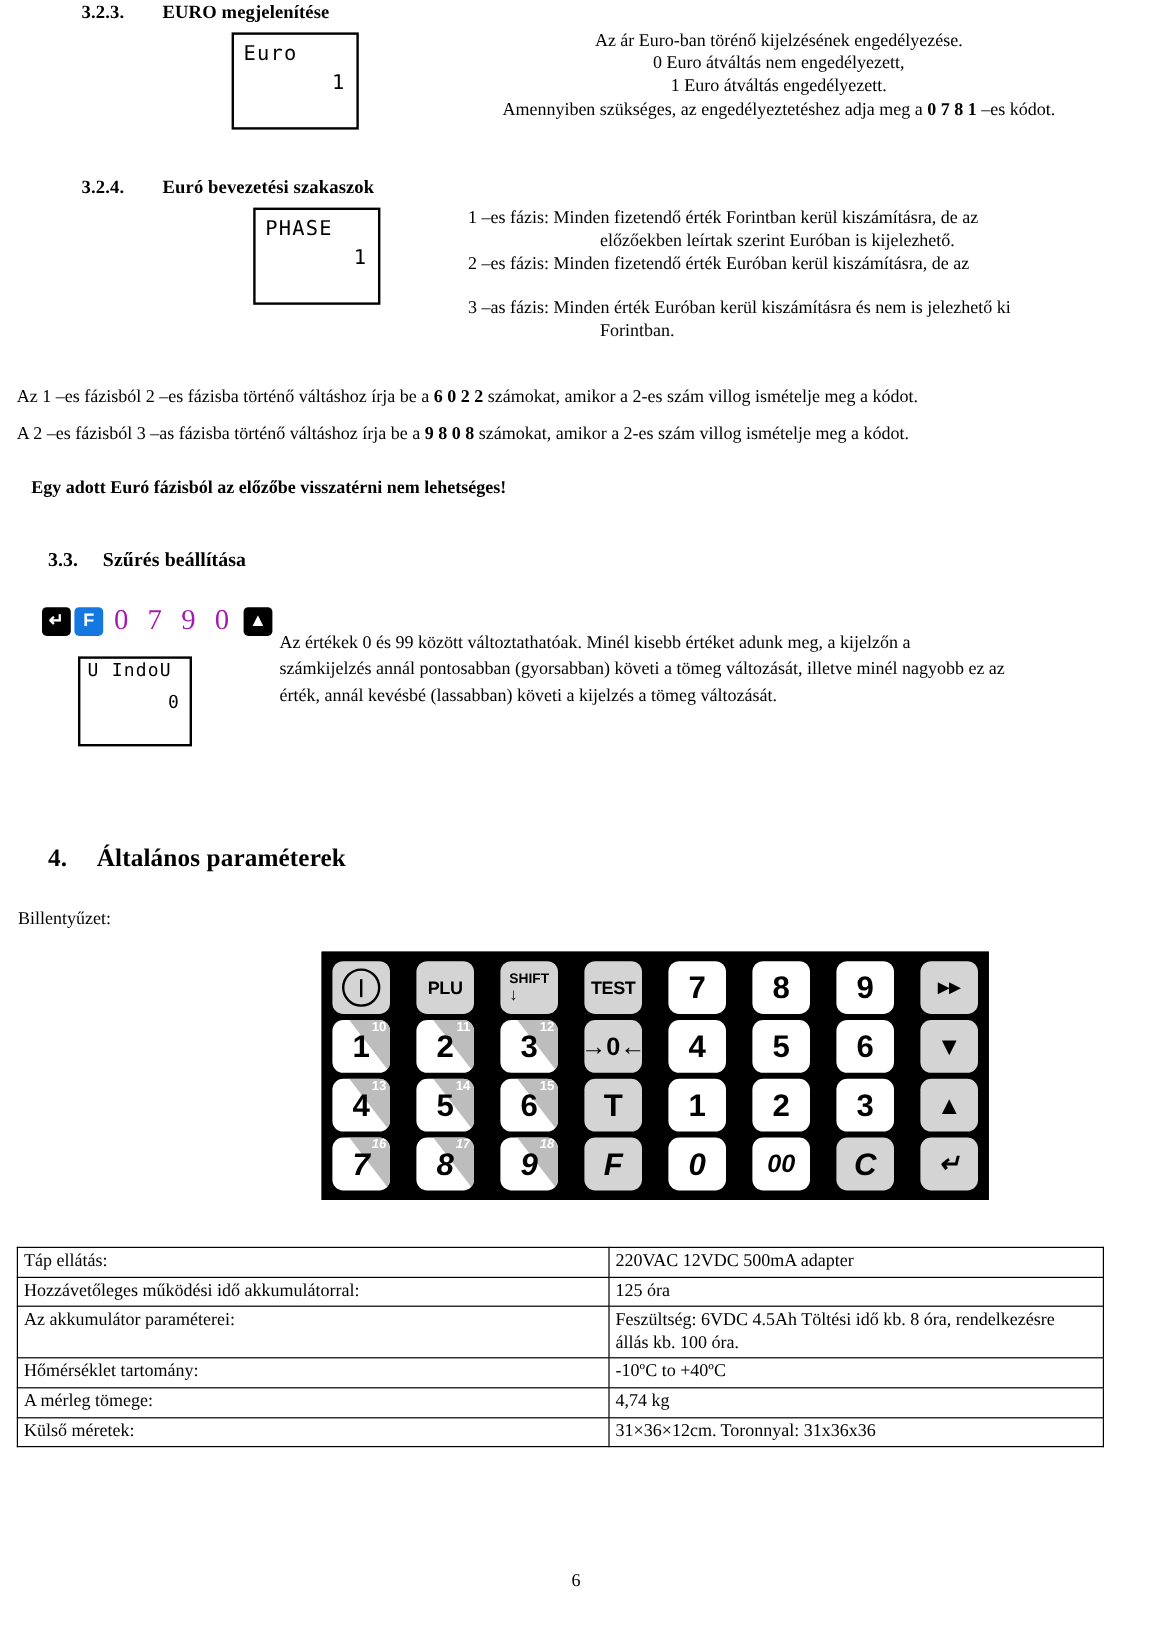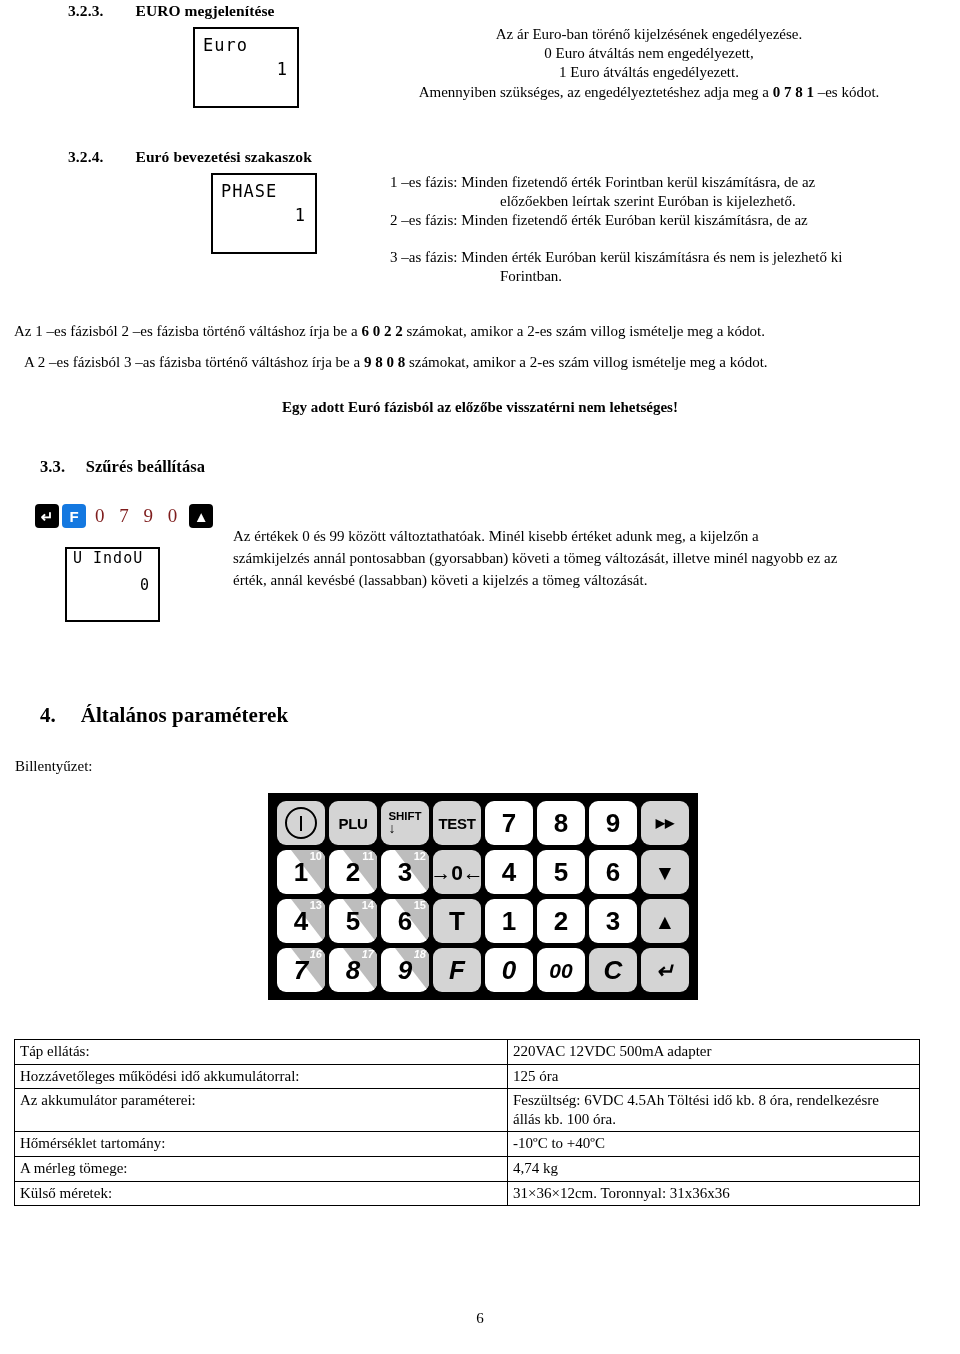--- a/index.html
+++ b/index.html
@@ -77,37 +77,37 @@
     font-weight: bold;
     font-size: 15px;
     line-height: 1;
     color: #ffffff;
     flex: none;
   }
   .chip.black { background: #000000; }
   .chip.blue  { background: #1478e0; }
   .digits {
     font-family: "Liberation Serif", serif;
-    font-size: 19px;
+    font-size: 24px;
     letter-spacing: 5px;
     padding: 0 4px 0 6px;
-    color: #7f1d1d;
+    color: #a21caf;
   }
 
   
   .keypad {
     background: #000000;
     padding: 7px 8px;
     box-sizing: border-box;
     display: inline-block;
     border: 1px solid #000;
   }
   .kp-row {
     display: flex;
-    gap: 4px;
+    gap: 22px;
     margin-bottom: 5px;
   }
   .kp-row:last-child { margin-bottom: 0; font-style: italic; }
   .key {
     width: 48px;
     height: 44px;
     border-radius: 9px;
     position: relative;
     display: flex;
     align-items: center;
@@ -241,25 +241,25 @@
     <div>
       <div>3 –as fázis: Minden érték Euróban kerül kiszámításra és nem is jelezhető ki</div>
       <div style="padding-left:110px;">Forintban.</div>
     </div>
   </div>
 
   <div class="abs body-text" style="left:14px; top:322px; width:932px;">
     <span>Az 1 –es fázisból 2 –es fázisba történő váltáshoz írja be a </span><span class="bold">6 0 2 2</span><span> számokat, amikor a 2-es szám villog ismételje meg a kódot.</span>
   </div>
 
-  <div class="abs body-text" style="left:14px; top:353px; width:932px;margin-left:10px;">
+  <div class="abs body-text" style="left:14px; top:353px; width:932px;">
     <span>A 2 –es fázisból 3 –as fázisba történő váltáshoz írja be a </span><span class="bold">9 8 0 8</span><span> számokat, amikor a 2-es szám villog ismételje meg a kódot.</span>
   </div>
 
-  <div class="abs body-text bold" style="left:14px; top:398px; width:932px; text-align:center;">Egy adott Euró fázisból az előzőbe visszatérni nem lehetséges!</div>
+  <div class="abs body-text bold" style="left:26px; top:398px; width:932px; text-align:left;">Egy adott Euró fázisból az előzőbe visszatérni nem lehetséges!</div>
 
   <div class="abs sec-head" style="left:40px; top:457px; font-size:16.5px;">
     <span class="sec-num">3.3.</span>
     <span style="display:inline-block; width:12px;"></span>
     <span>Szűrés beállítása</span>
   </div>
 
   <div class="abs keyrow" style="left:35px; top:504px;">
     <div class="chip black">↵</div>
     <div class="chip blue">F</div>

